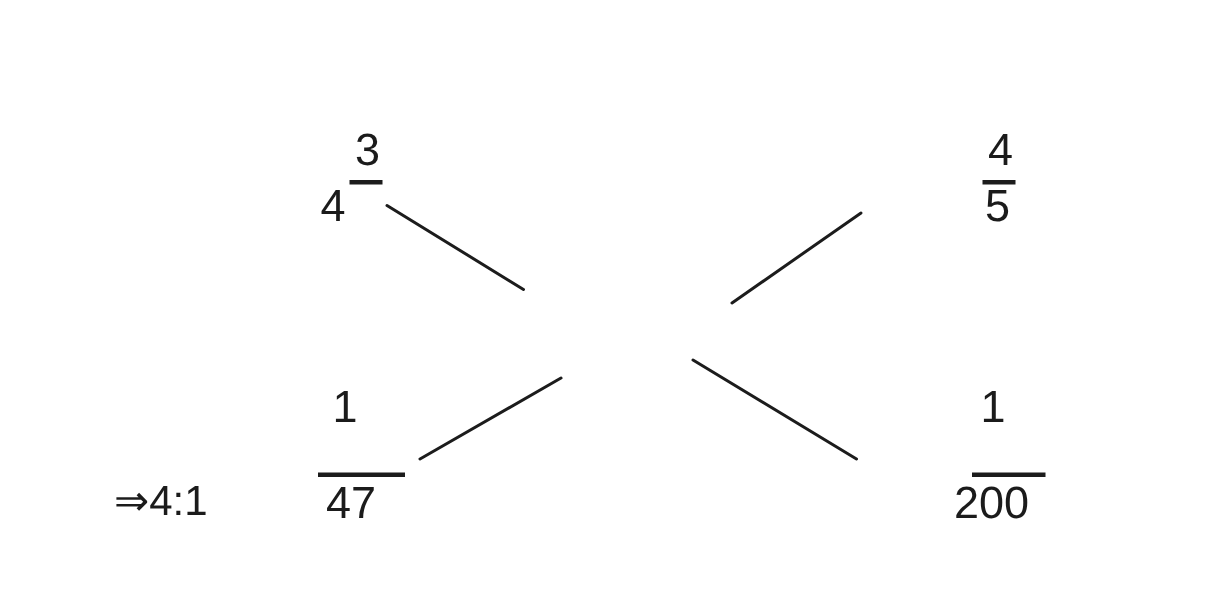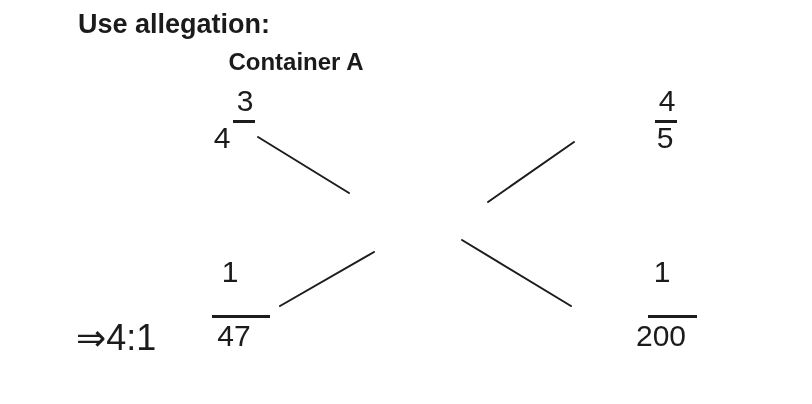--- a/index.html
+++ b/index.html
@@ -34,41 +34,39 @@
   .num {
     font-size: 30px;
     transform: translateX(-50%);
   }
   .frac-bar {
     position: absolute;
     height: 3px;
     background: #1c1c1c;
   }
   .result {
-    font-size: 36px;
+    font-size: 28px;
     left: 76px;
     top: 320px;
   }
   .lines-svg {
     position: absolute;
     left: 0;
     top: 0;
     width: 812px;
     height: 404px;
     pointer-events: none;
   }
 </style>
 </head>
 <body>
 
 <div class="stage">
 
-  <div class="abs title">Use allegation:</div>
 
-  <div class="abs col-label label-a">Container A</div>
 
   <div>
     <div class="abs num" style="left:245px; top:86px;">3</div>
     <div class="frac-bar" style="left:233px; top:120px; width:22px;"></div>
     <div class="abs num" style="left:222px; top:123px;">4</div>
   </div>
 
   <div>
     <div class="abs num" style="left:667px; top:86px;">4</div>
     <div class="frac-bar" style="left:655px; top:120px; width:22px;"></div>

